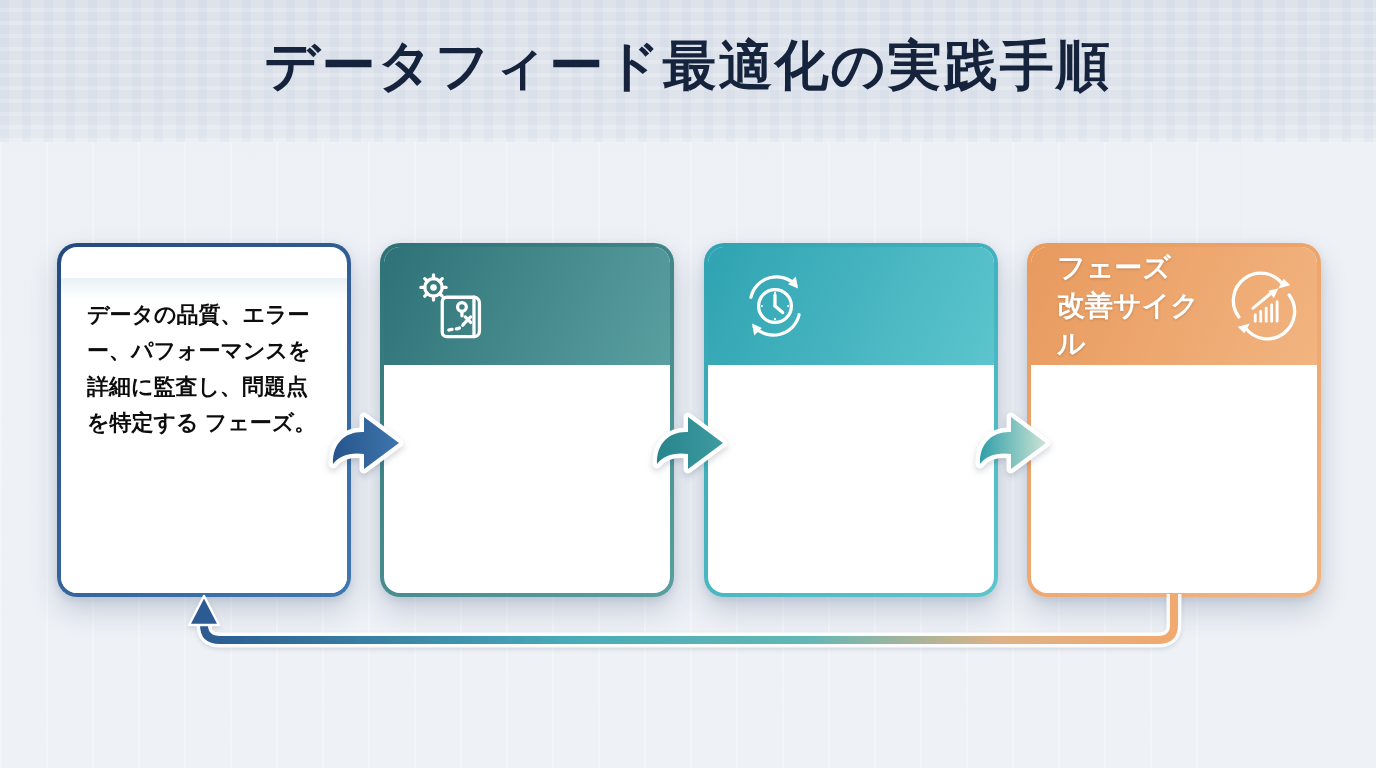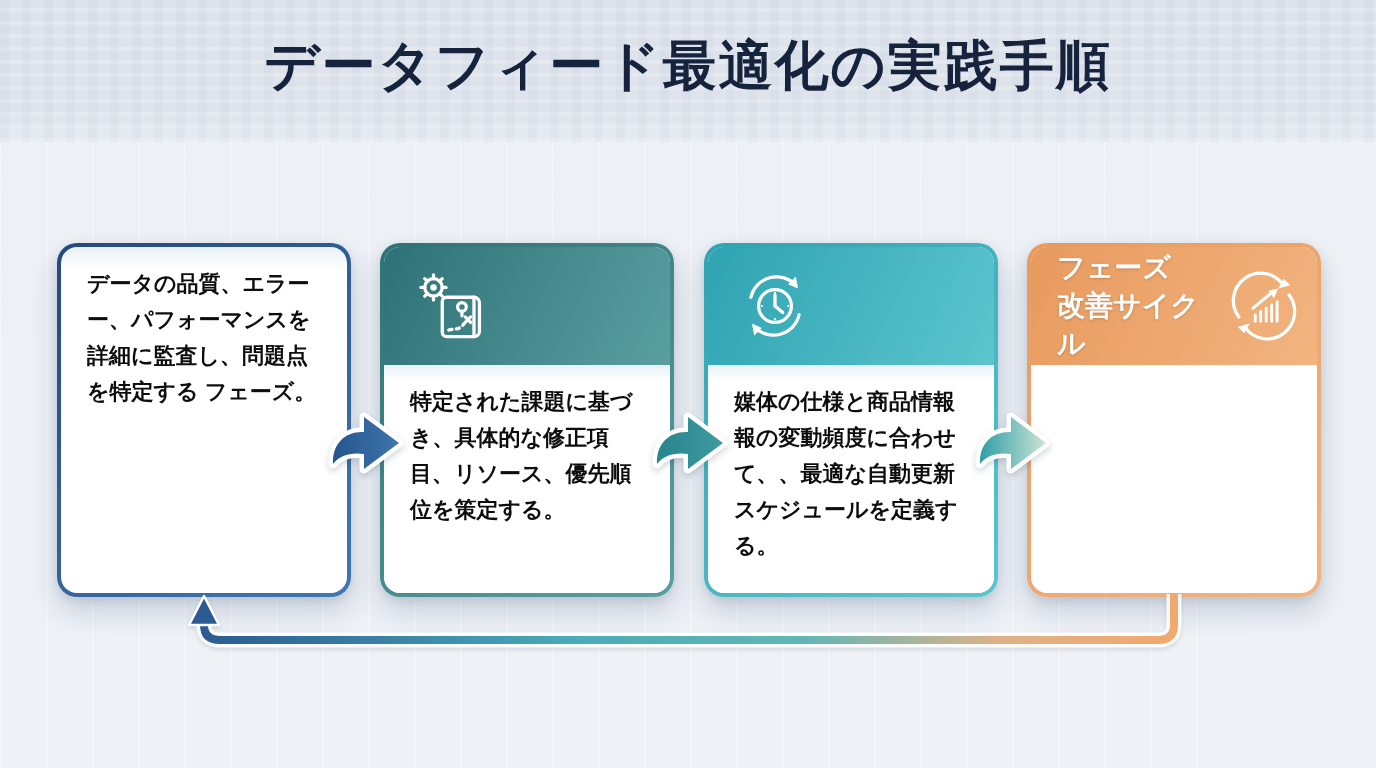--- a/index.html
+++ b/index.html
@@ -47,20 +47,21 @@
   }
   .card-title {
     color:#fff; font-weight:700; font-size:28px; line-height:1.36;
     white-space:pre-line; text-shadow:0 1px 3px rgba(0,0,0,.18);
   }
   .card-icon { flex:0 0 auto; margin-left:6px; }
   .card-icon svg { display:block; width:70px; height:70px; }
   .card-body {
     flex:1; padding:19px 24px 0 26px;
     background: linear-gradient(180deg, #e9f1f6 0%, #ffffff 7%);
+    margin-top: 31px;
   }
   .card-body p {
     font-size:22px; font-weight:700; color:#0d0d0d; line-height:1.64;
   }
   
   .flow-arrow {
     position:absolute; top:400px; width:82px; height:82px;
     filter: drop-shadow(0 3px 3px rgba(30,50,80,.2));
   }
   .flow-arrow svg { display:block; width:82px; height:82px; }
@@ -105,23 +106,20 @@
             <path d="M28 24 h25 v36 h-25 a4 4 0 0 1 -4 -4 v-28 a4 4 0 0 1 4 -4 z"></path>
             <path d="M53 24 a5 5 0 0 1 5 5 v26 a5 5 0 0 1 -5 5"></path>
             <circle cx="42" cy="33" r="4"></circle>
             <path d="M42 37 l0 4"></path>
             <path d="M30 54 c6 -2 9 1 14 -6" stroke-dasharray="3 4"></path>
             <line x1="45" y1="42" x2="50" y2="47"></line>
             <line x1="50" y1="42" x2="45" y2="47"></line>
           </svg>
         </div>
       </div>
-      <div class="card-body">
-        <p>特定された課題に基づき、具体的な修正項目、リソース、優先順位を策定する。</p>
-      </div>
     </div>
   </div>
 
   <div class="card" style="left: 704px; --from: #2fa3b2; --to: #5cc5cd;">
     <div class="card-inner">
       <div class="card-header">
         <div class="card-icon">
           <svg viewBox="0 0 64 64" fill="none" stroke="#fff" stroke-width="3" stroke-linecap="round" stroke-linejoin="round">
             <circle cx="32" cy="32" r="15"></circle>
             <line x1="32" y1="32" x2="32" y2="22"></line>
@@ -129,23 +127,20 @@
             <circle cx="32" cy="20" r="1" fill="#fff" stroke="none"></circle>
             <circle cx="44" cy="32" r="1" fill="#fff" stroke="none"></circle>
             <circle cx="32" cy="44" r="1" fill="#fff" stroke="none"></circle>
             <circle cx="20" cy="32" r="1" fill="#fff" stroke="none"></circle>
             <path d="M10 24 A 24 24 0 0 1 51 13"></path>
             <polygon points="51,5 53,16 44,12" fill="#fff" stroke="none"></polygon>
             <path d="M54 40 A 24 24 0 0 1 13 51"></path>
             <polygon points="13,59 11,48 20,52" fill="#fff" stroke="none"></polygon>
           </svg>
         </div>
-      </div>
-      <div class="card-body">
-        <p>媒体の仕様と商品情報報の変動頻度に合わせて、、最適な自動更新スケジュールを定義する。</p>
       </div>
     </div>
   </div>
 
   <div class="card" style="left: 1027px; --from: #e89a5e; --to: #f2b480;">
     <div class="card-inner">
       <div class="card-header">
         <div class="card-title">フェーズ
 改善サイクル</div>
         <div class="card-icon">

